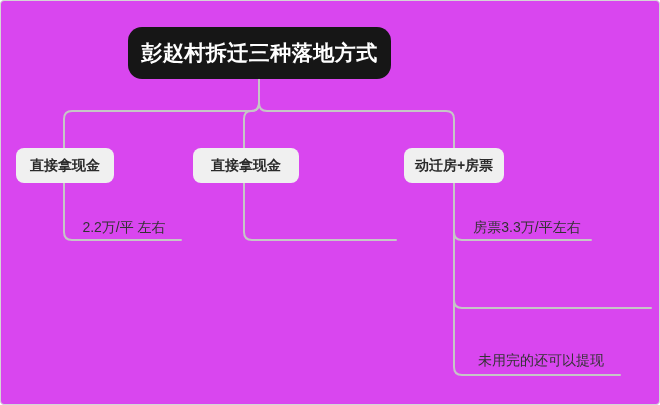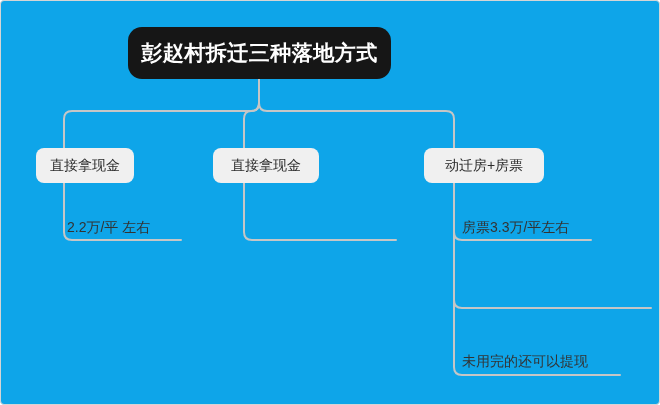--- a/index.html
+++ b/index.html
@@ -4,21 +4,21 @@
 <style>
   * { margin: 0; padding: 0; box-sizing: border-box; }
   html, body {
     background: #ffffff;
     font-family: "Liberation Sans", "DejaVu Sans", sans-serif;
   }
   .canvas {
     position: relative;
     width: 660px;
     height: 405px;
-    background: #0ea5e9;
+    background: #d946ef;
     border: 1px solid #d5d5d5;
     border-radius: 4px;
     overflow: hidden;
   }
   .connectors {
     position: absolute;
     left: 0; top: 0;
     width: 660px; height: 405px;
     pointer-events: none;
   }
@@ -38,44 +38,43 @@
     white-space: nowrap;
   }
   .branch-node {
     position: absolute;
     top: 147px;
     height: 35px;
     background: #f0f0f0;
     border-radius: 8px;
     color: #2b2b2b;
     font-size: 14px;
-    font-weight: 400;
+    font-weight: 700;
     display: flex;
     align-items: center;
     justify-content: center;
     white-space: nowrap;
-    margin-left: 20px;
   }
   .branch-1 { left: 15px;  width: 98px; }
   .branch-2 { left: 192px; width: 106px; }
-  .branch-3 { left: 403px; width: 120px; }
+  .branch-3 { left: 403px; width: 100px; }
   .leaf-label {
     position: absolute;
     color: #333333;
     font-size: 14px;
     font-weight: 500;
-    text-align: left;
+    text-align: center;
     white-space: nowrap;
     line-height: 20px;
   }
   .leaf-1 { left: 66px;  top: 216px; width: 114px; }
   .leaf-2 { left: 251px; top: 216px; width: 144px; }
   .leaf-3 { left: 461px; top: 216px; width: 130px; }
   .leaf-4 { left: 459px; top: 284px; width: 192px; }
-  .leaf-5 { left: 461px; top: 350px; width: 158px; }
+  .leaf-5 { left: 461px; top: 350px; width: 158px; font-family: Liberation Serif, serif; }
 </style>
 </head>
 <body>
 
 <div class="canvas">
 
   <svg class="connectors" viewBox="0 0 660 405" xmlns="http://www.w3.org/2000/svg" fill="none" stroke="#c6c6c6" stroke-width="2" stroke-linecap="round">
     <path d="M258 78 V102 Q258 110 250 110 H71 Q63 110 63 118 V147"></path>
     <path d="M258 78 V102 Q258 110 250 110 Q243 110 243 118 V147"></path>
     <path d="M258 78 V102 Q258 110 266 110 H445 Q453 110 453 118 V147"></path>

